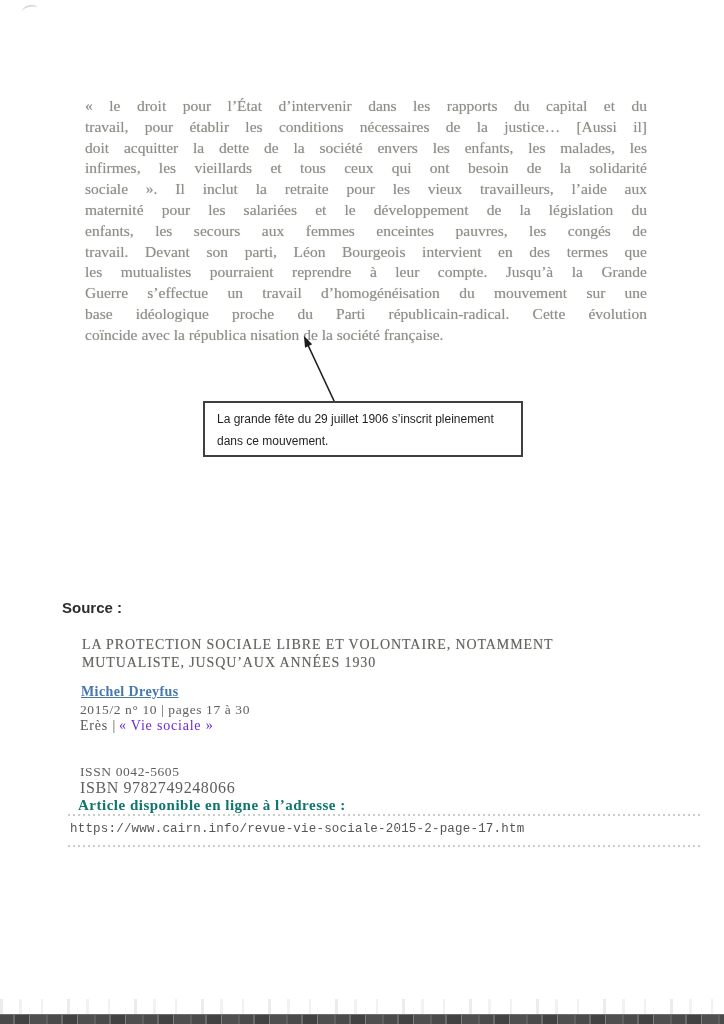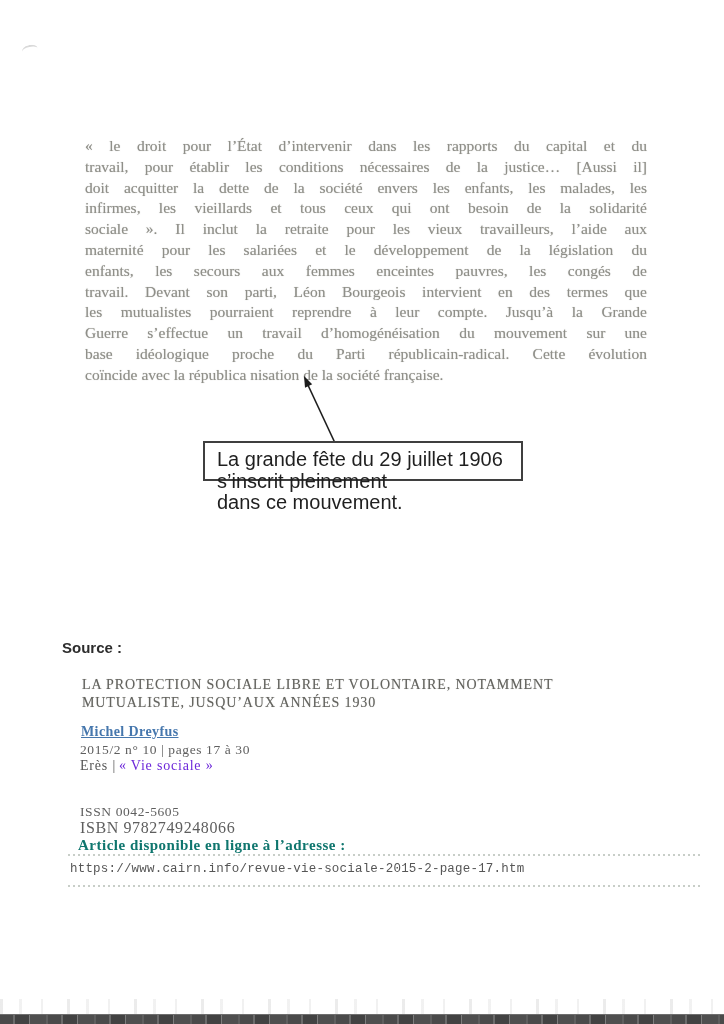--- a/index.html
+++ b/index.html
@@ -3,45 +3,45 @@
 <meta charset="utf-8">
 <style>
   html,body { margin:0; padding:0; }
   body {
     width:724px; height:1024px;
     background:#ffffff;
     position:relative;
     overflow:hidden;
     font-family:"Liberation Sans", sans-serif;
   }
-  .page { position:absolute; inset:0; background:#ffffff;margin-top:40px; }
+  .page { position:absolute; inset:0; background:#ffffff; }
 
   
   .excerpt {
     position:absolute; left:85px; top:96px; width:562px;
     font-family:"Liberation Serif", serif;
     font-size:15.5px; line-height:20.8px;
     color:#8f8f89;
     text-shadow:0 0 1px rgba(155,155,148,0.65);
   }
   .excerpt-line { text-align:justify; text-align-last:justify; }
   .excerpt-line:last-child { text-align-last:left; }
 
   
   .arrow-svg { position:absolute; left:278px; top:320px; width:80px; height:90px; }
 
   
   .callout {
-    position:absolute; left:203px; top:401px; width:320px; height:40px;
+    position:absolute; left:203px; top:401px; width:320px; height:56px;
     box-sizing:border-box;
     border:2px solid #3f3f3f;
     background:#ffffff;
     padding:6px 8px 10px 12px;
     font-family:"Liberation Sans", sans-serif;
-    font-size:20px; line-height:21.5px;
+    font-size:12px; line-height:21.5px;
     color:#1f1f1f;
   }
 
   
   .source-label {
     position:absolute; left:62px; top:599px;
     font-weight:bold; font-size:15px; color:#2d2d2d;
     font-family:"Liberation Sans", sans-serif;
   }
   .citation { position:absolute; left:0; top:0; width:724px; height:764px; pointer-events:none; }

